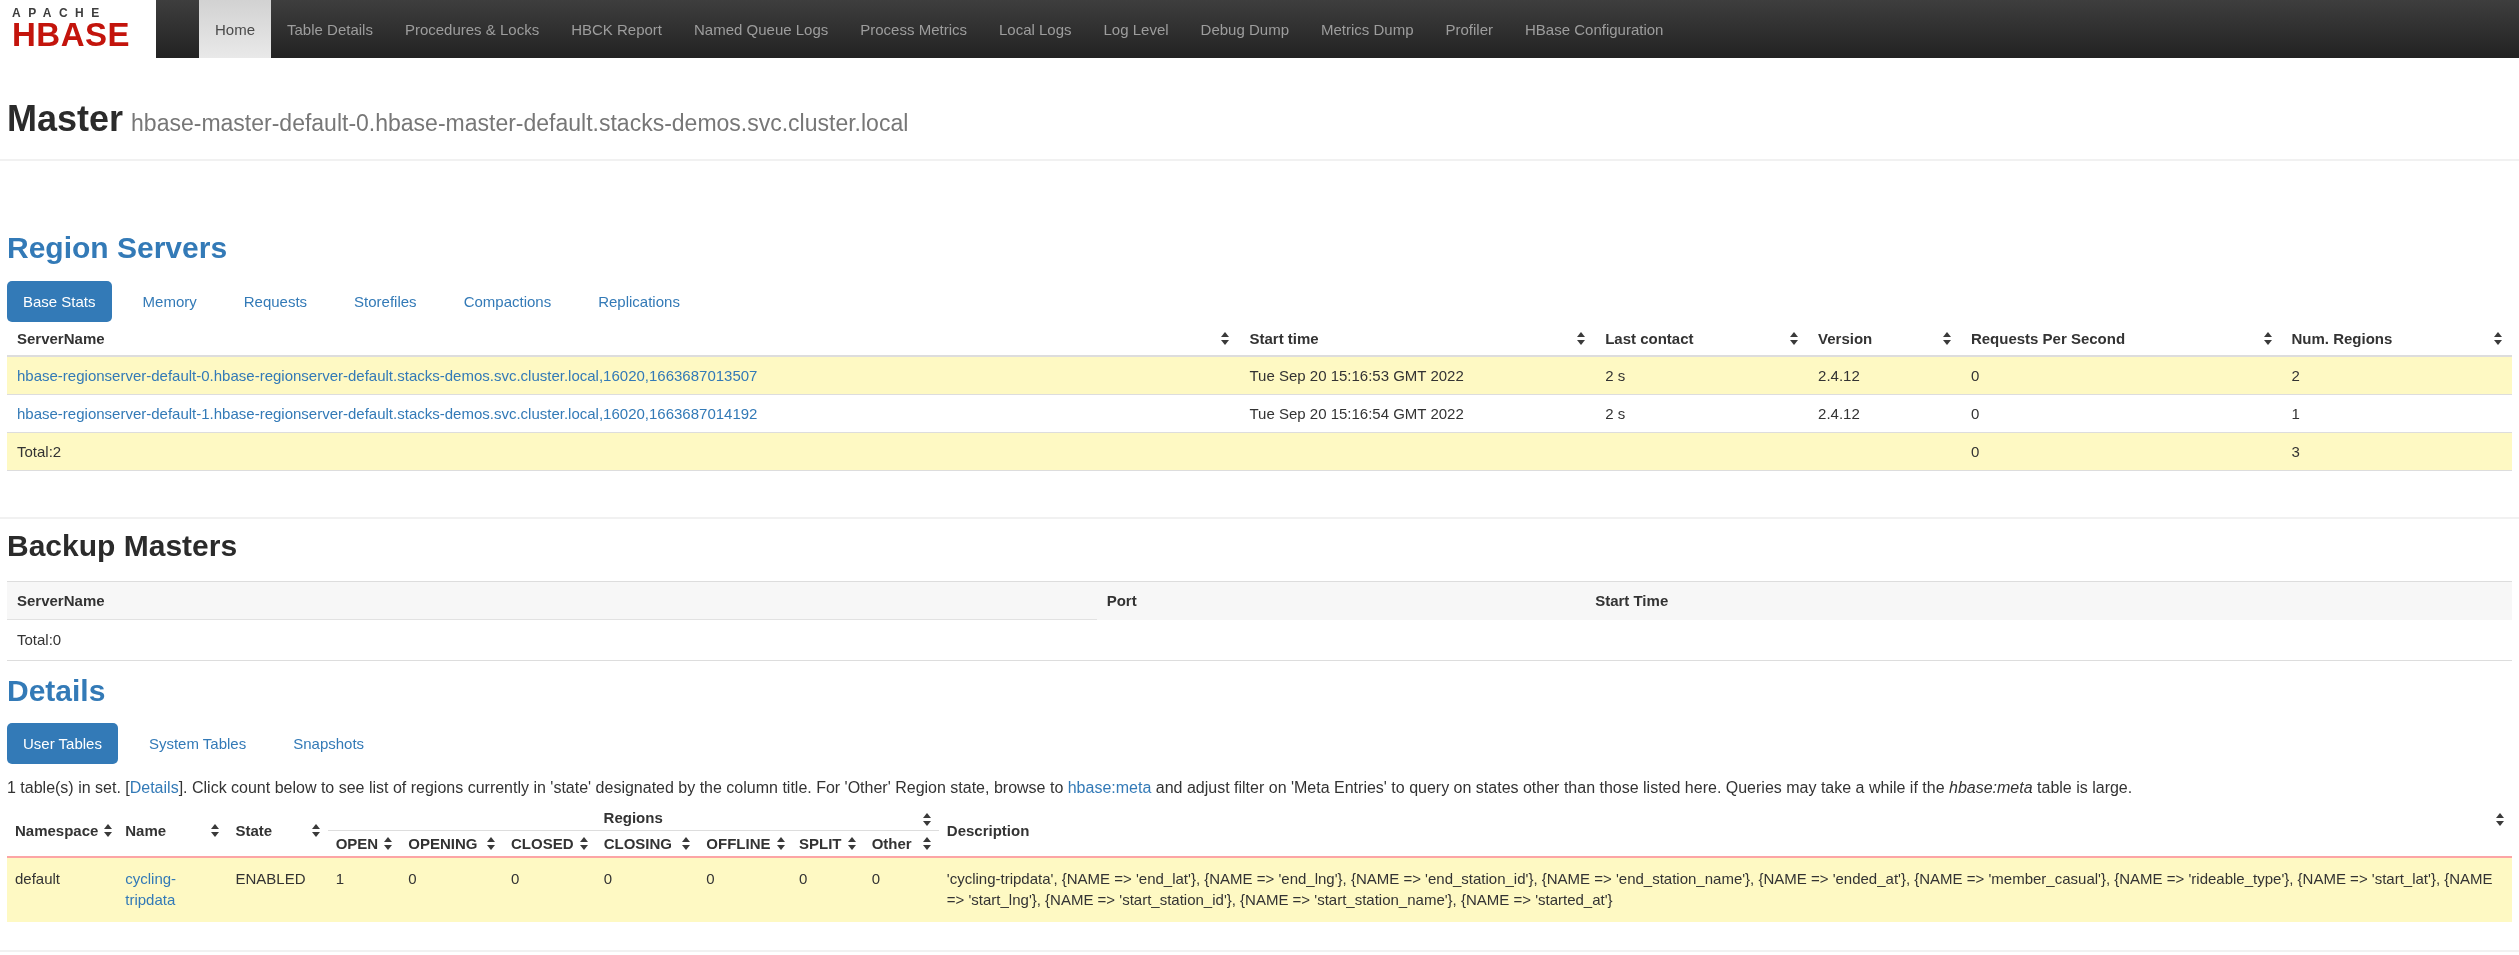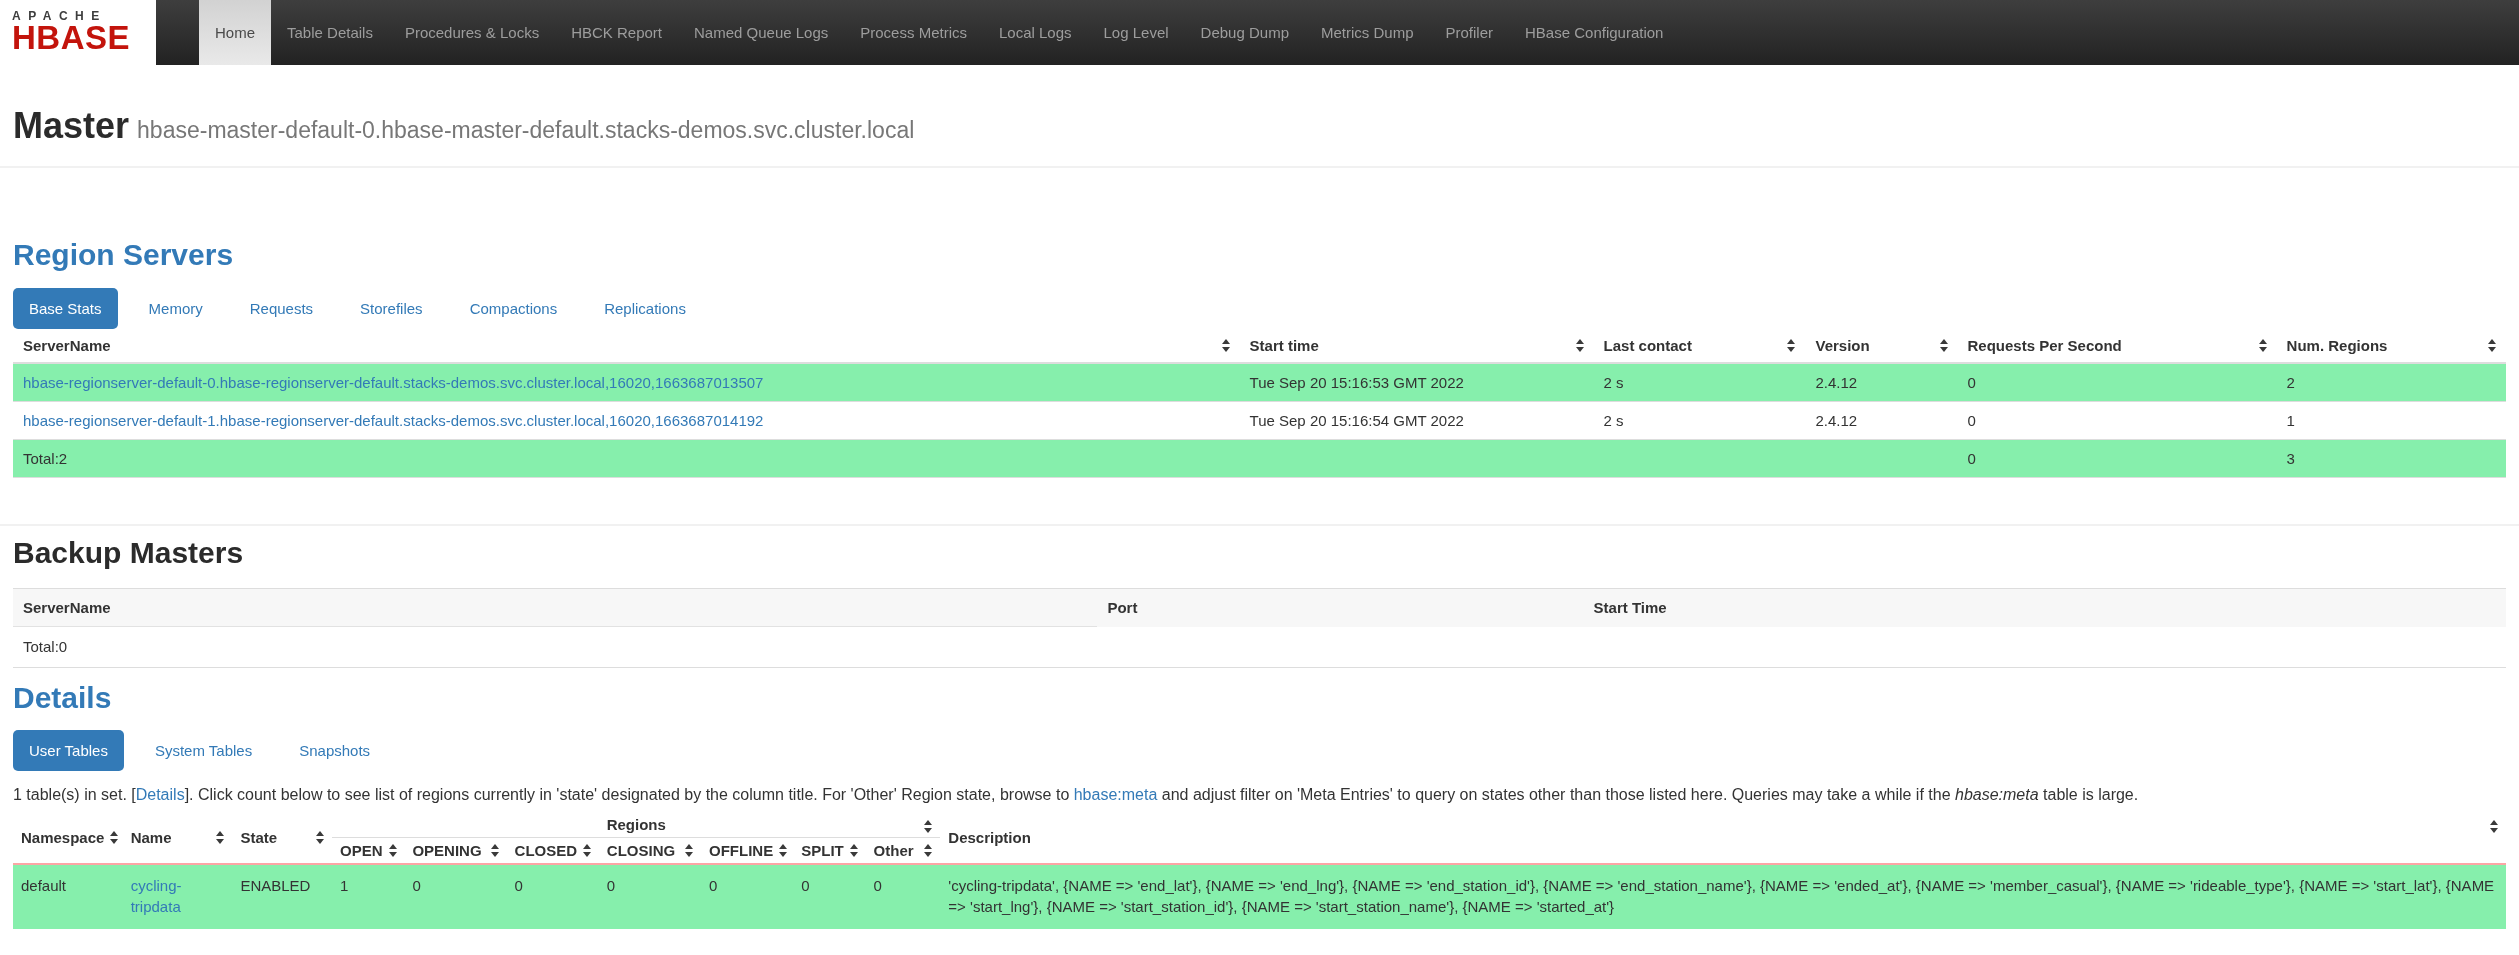--- a/index.html
+++ b/index.html
@@ -1,32 +1,32 @@
 <!DOCTYPE html>
 <html><head>
 <meta charset="utf-8">
 <style>
   * { box-sizing: border-box; }
   html, body { margin: 0; padding: 0; width: 2519px; height: 955px; background: #fff;
     font-family: "Liberation Sans", sans-serif; color: #333; }
 
   
-  .navbar { height: 65px; display: flex; align-items: stretch;
+  .navbar { height: 58px; display: flex; align-items: stretch;
     background: linear-gradient(180deg, #3e3e3e 0%, #222 100%); }
   .navbar-logo { width: 156px; background: #fff; display: flex; flex-direction: column;
     justify-content: center; padding: 3px 10px 5px 12px; cursor: pointer; }
   .logo-apache { font-size: 12px; font-weight: bold; letter-spacing: 7.5px; color: #3d3d3d; line-height: 13px; }
   .logo-hbase { font-size: 33px; font-weight: bold; color: #c3140c; letter-spacing: 0.5px; line-height: 30px; }
   .nav-items { display: flex; align-items: stretch; margin-left: 43px; }
   .nav-item { display: flex; align-items: center; padding: 0 16px; font-size: 15px;
     color: #9d9d9d; text-decoration: none; cursor: pointer; }
   .nav-item.active { background: linear-gradient(180deg, #d2d2d2 0%, #e9e9e9 100%); color: #4a4a4a; }
 
   
-  .container { padding: 0 13px; }
+  .container { padding: 0 7px; }
   .full-divider { height: 2px; background: #f1f1f1; border: 0; margin: 0; }
 
   h1.page-title { margin: 42px 0 0 0; font-size: 36px; line-height: 38px; font-weight: bold; color: #2b2b2b; }
   h1.page-title .hostname { font-size: 23px; font-weight: normal; color: #777; margin-left: 8px; }
   #divider-master { margin-top: 17px; }
   #divider-backup { margin-top: 46px; }
 
   h2.section-heading { font-size: 30px; line-height: 31px; font-weight: bold; margin: 0; }
   h2.blue { color: #337ab7; }
   h2.dark { color: #2b2b2b; }
@@ -38,21 +38,21 @@
   .pills { display: flex; gap: 15px; align-items: center; }
   #rs-pills { margin-top: 18px; }
   #tables-pills { margin-top: 17px; }
   .pill { font-size: 15px; line-height: 17px; padding: 12px 16px; color: #337ab7;
     border-radius: 5px; text-decoration: none; cursor: pointer; }
   .pill.active { background: #337ab7; color: #fff; }
 
   
   table { border-collapse: collapse; width: 100%; font-size: 15px; color: #333; table-layout: fixed; }
   th, td { text-align: left; vertical-align: top; }
-  tr.striped { background: #86efac; }
+  tr.striped { background: #fef9c3; }
   a { color: #337ab7; text-decoration: none; cursor: pointer; }
   .th-flex { display: flex; justify-content: space-between; align-items: center; gap: 6px; }
   .th-label { font-weight: bold; }
   .sort-icon { display: inline-flex; flex-direction: column; align-items: center; gap: 3px;
     flex: none; cursor: pointer; }
   .sort-icon .up { width: 0; height: 0; border-left: 4px solid transparent;
     border-right: 4px solid transparent; border-bottom: 5px solid #3a3a3a; }
   .sort-icon .down { width: 0; height: 0; border-left: 4px solid transparent;
     border-right: 4px solid transparent; border-top: 5px solid #3a3a3a; }
 

